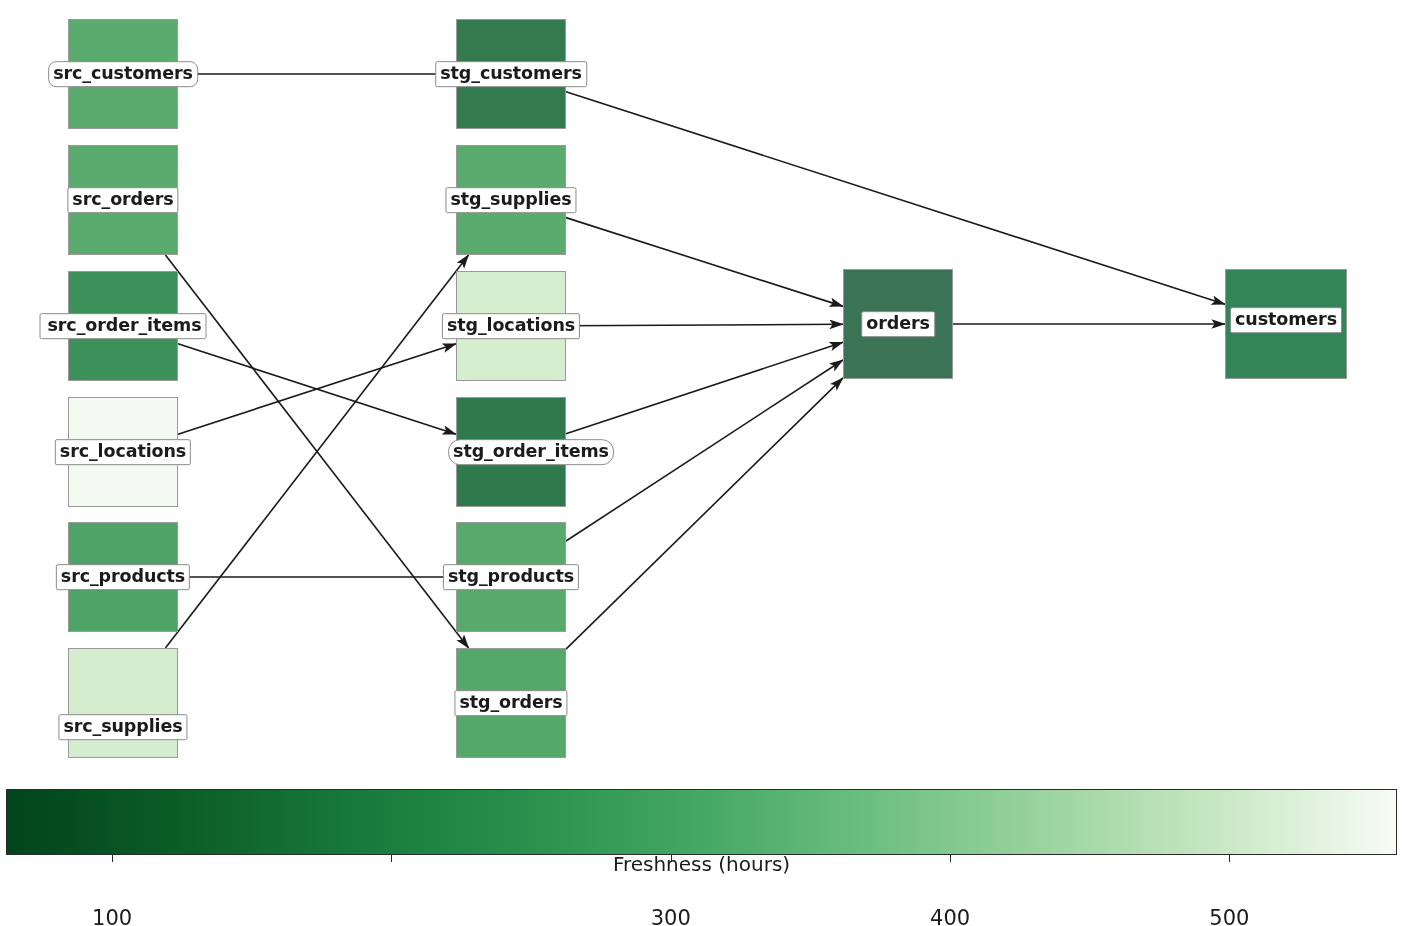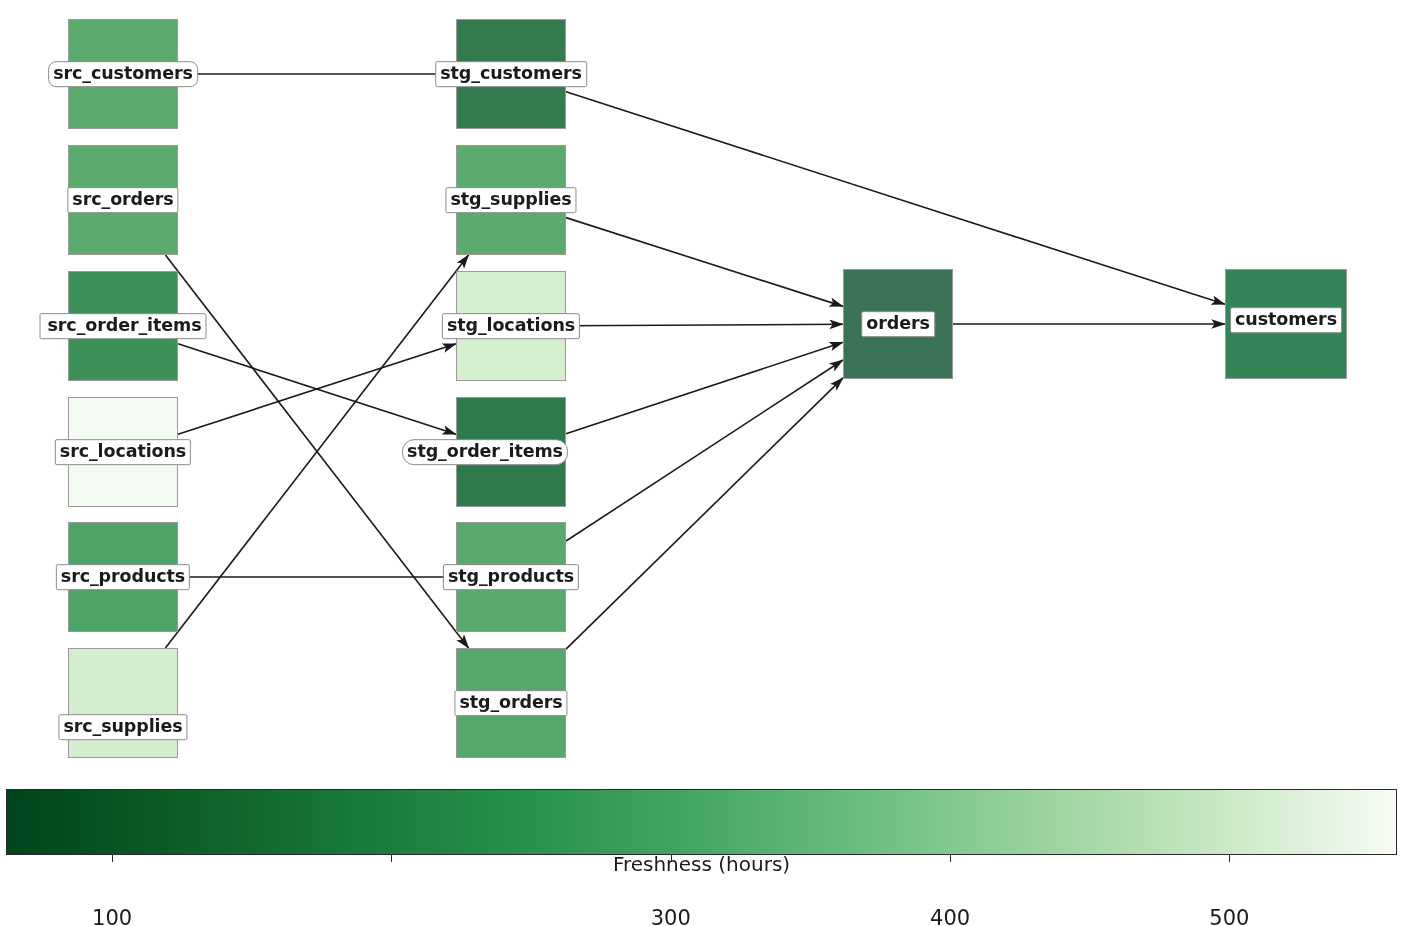--- a/index.html
+++ b/index.html
@@ -74,21 +74,21 @@
         <div class="node-rect" style="left: 1225px; top: 269px; width: 122px; height: 110px; background: rgb(53, 132, 87);"></div>
         <div class="node-label" style="left: 123px; top: 74px; border-radius: 8px;">src_customers</div>
         <div class="node-label" style="left: 123px; top: 200px;">src_orders</div>
         <div class="node-label" style="left: 123px; top: 326px; padding-left: 7px;">src_order_items</div>
         <div class="node-label" style="left: 123px; top: 452px;">src_locations</div>
         <div class="node-label" style="left: 123px; top: 577px;">src_products</div>
         <div class="node-label" style="left: 123px; top: 703px; margin-top: 24px;">src_supplies</div>
         <div class="node-label" style="left: 511px; top: 74px;">stg_customers</div>
         <div class="node-label" style="left: 511px; top: 200px;">stg_supplies</div>
         <div class="node-label" style="left: 511px; top: 326px;">stg_locations</div>
-        <div class="node-label" style="left: 485px; top: 452px; border-radius: 12px;">stg_order_items</div>
+        <div class="node-label" style="left: 531px; top: 452px; border-radius: 12px;">stg_order_items</div>
         <div class="node-label" style="left: 511px; top: 577px;">stg_products</div>
         <div class="node-label" style="left: 511px; top: 703px; text-align: right;">stg_orders</div>
         <div class="node-label" style="left: 898px; top: 324px;">orders</div>
         <div class="node-label" style="left: 1286px; top: 320px;">customers</div>
       </div>
   </div>
 
   <div class="cbar-wrap" id="colorbar" style="left: 0px; top: 0px; width: 1410px; height: 926px;">
     <div class="cbar" id="cbar-gradient" style="left: 6px; top: 789px; width: 1391px; height: 66px; background: linear-gradient(to right, rgb(0, 68, 27) 0%, rgb(12, 92, 38) 12%, rgb(23, 121, 60) 25%, rgb(42, 146, 77) 38%, rgb(69, 168, 99) 50%, rgb(108, 191, 127) 62%, rgb(156, 212, 160) 75%, rgb(203, 233, 198) 88%, rgb(247, 252, 245) 100%);"></div>
     <div id="cbar-ticks">

